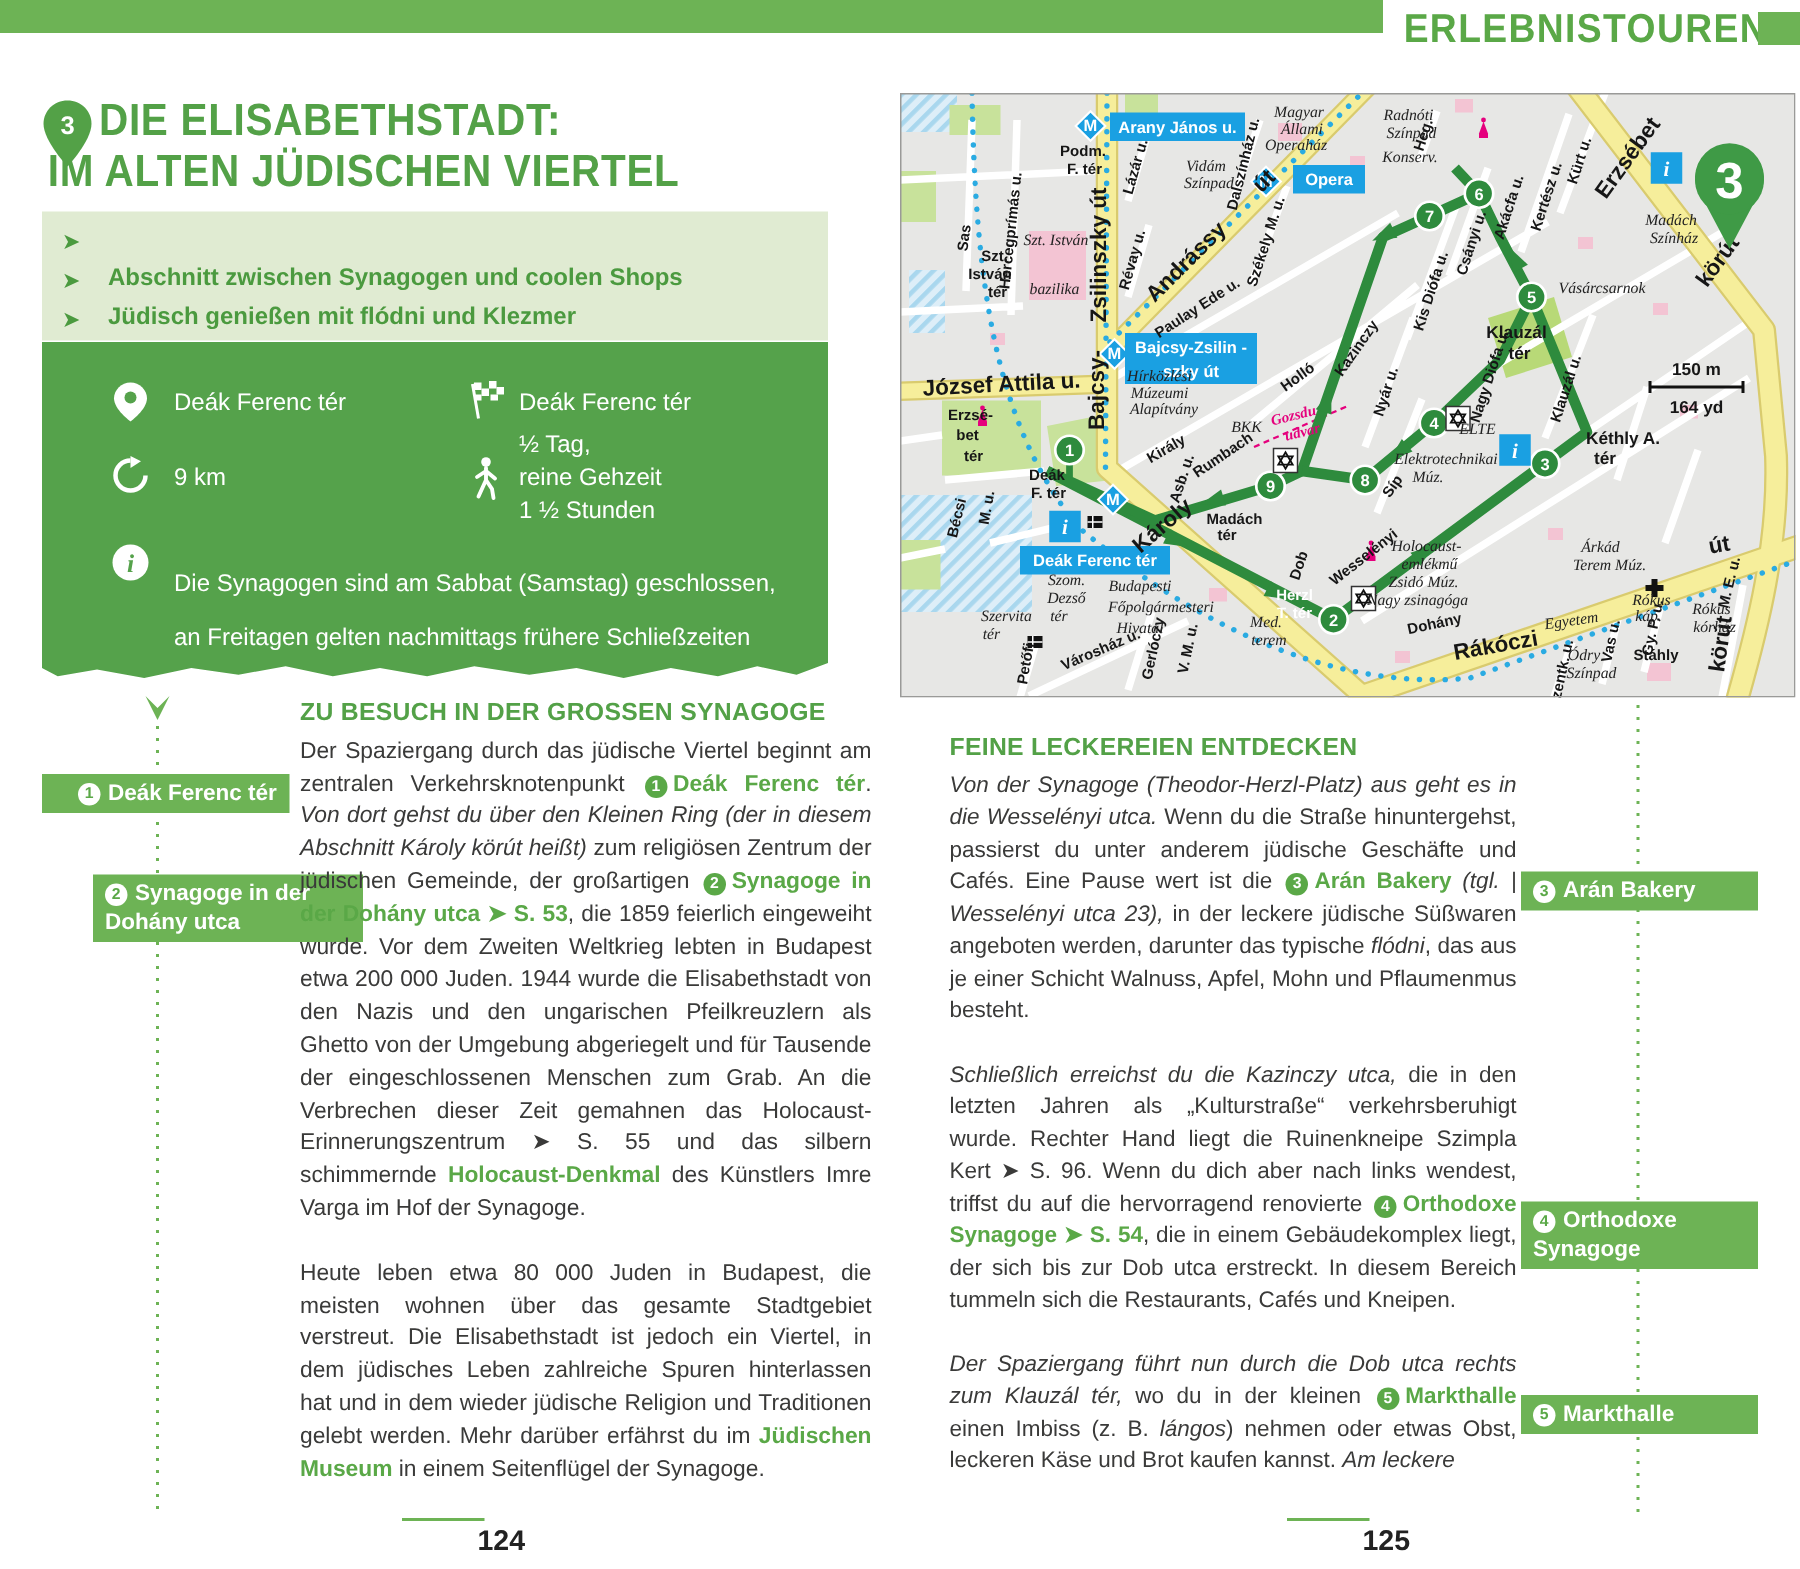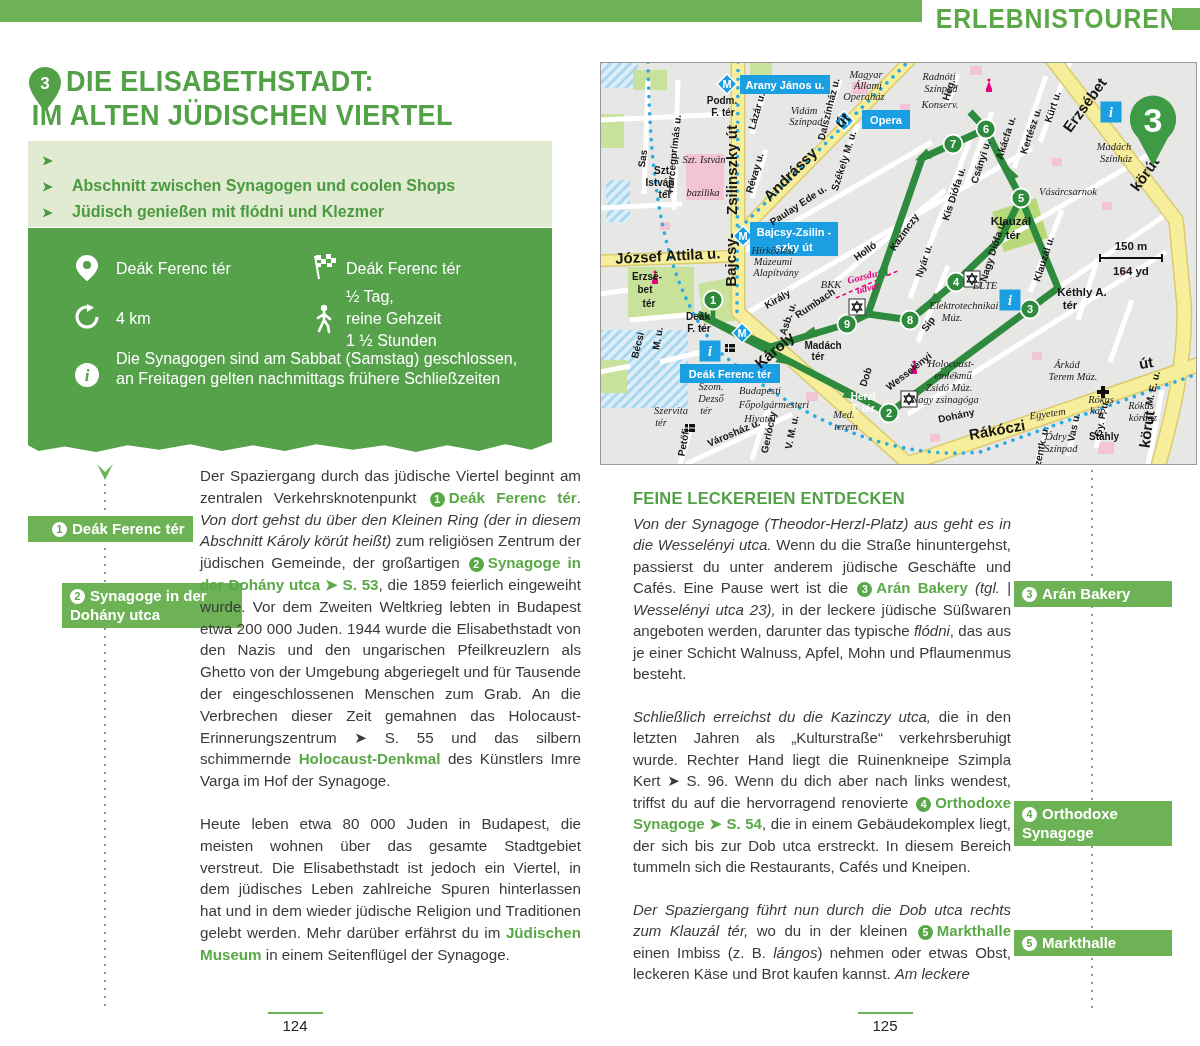--- a/index.html
+++ b/index.html
@@ -47,21 +47,21 @@
          font-size:10.5px;font-weight:700;line-height:15px;text-align:center;font-style:normal;
          vertical-align:1px;margin-right:5px;}
   
   .col{position:absolute;text-align:justify;font-size:15.2px;line-height:21.8px;color:#3a3a39;}
   .col h2{margin:0 0 3px 0;font-size:16.5px;font-weight:700;color:#53a147;letter-spacing:.2px;}
   .col p{margin:0 0 21px 0;}
   .col .seg-i{font-style:italic;}
   .col .seg-g{color:#5aa847;font-weight:700;}
   .col .badge{margin:0 4px 0 2px;vertical-align:0px;}
   
-  .pgno{position:absolute;width:110px;text-align:center;font-size:15px;font-weight:400;color:#222;}
+  .pgno{position:absolute;width:110px;text-align:right;font-size:19px;font-weight:700;color:#222;}
   .pgline{position:absolute;width:55px;height:2px;background:#6db355;}
 </style>
 </head>
 <body>
 
 <div class="page">
 
   <div class="hdr-bar"></div>
   <div class="hdr-title">ERLEBNISTOUREN</div>
   <div class="hdr-block"></div>
@@ -104,31 +104,31 @@
           <rect x="21" y="6" width="5" height="5"></rect>
       <rect x="7" y="11" width="4" height="4"></rect>
           <rect x="17" y="11" width="5" height="4"></rect>
         </g>
     </svg>
     <div class="f-tx" style="left:318px;top:32px">Deák Ferenc tér</div>
     <svg class="f-ic" style="left:46px;top:76px" width="26" height="26" viewBox="0 0 26 26">
       <path d="M13,3 A10,10 0 1 0 23,13" fill="none" stroke="#fff" stroke-width="3"></path>
       <path d="M13,0 L20,3.5 L13,8 Z" fill="#fff"></path>
     </svg>
-    <div class="f-tx" style="left:88px;top:82px">4 km</div>
+    <div class="f-tx" style="left:88px;top:82px">9 km</div>
     <svg class="f-ic" style="left:284px;top:76px" width="24" height="30" viewBox="0 0 24 30">
       <circle cx="12" cy="4" r="3.2" fill="#fff"></circle>
       <path d="M12,8 L12,16 M12,10 L6,14 M12,10 L18,15 M12,16 L7,27 M12,16 L16,22 L17,28" stroke="#fff" stroke-width="2.6" fill="none" stroke-linecap="round"></path>
     </svg>
     <div class="f-tx" id="durationLines" style="left:318px;top:58px;line-height:22px">½ Tag,<br>reine Gehzeit<br>1 ½ Stunden</div>
     <svg class="f-ic" style="left:46px;top:134px" width="26" height="26" viewBox="0 0 26 26">
       <circle cx="13" cy="13" r="12" fill="#fff"></circle>
       <text x="13" y="19" text-anchor="middle" font-family="Liberation Serif,serif" font-size="17" font-weight="700" font-style="italic" fill="#55a24b">i</text>
     </svg>
-    <div class="f-tx" id="infoLines" style="left:88px;top:121px;line-height:20px">Die Synagogen sind am Sabbat (Samstag) geschlossen,<br>an Freitagen gelten nachmittags frühere Schließzeiten</div>
+    <div class="f-tx" id="infoLines" style="left:88px;top:144px;line-height:36px">Die Synagogen sind am Sabbat (Samstag) geschlossen,<br>an Freitagen gelten nachmittags frühere Schließzeiten</div>
   </div>
 
   <svg class="map" id="mapSvg" width="597" height="403" viewBox="0 0 597 403">
     <defs>
       <pattern id="hat" width="7" height="7" patternTransform="rotate(45)" patternUnits="userSpaceOnUse">
         <rect width="7" height="7" fill="#ddeef8"></rect>
           <rect width="3" height="7" fill="#a9d7ee"></rect>
       </pattern>
     </defs>
     <rect x="0" y="0" width="597" height="403" fill="#e7e7e5"></rect>
@@ -449,20 +449,21 @@
   <div class="dotline" style="left:1091px;top:470px;height:542px"></div>
   <div id="tagsLayer">
       <div class="tag" style="left: 28px; top: 516px; padding-left: 24px;"><span class="badge">1</span>Deák Ferenc tér</div>
       <div class="tag" style="left: 28px; top: 583px; width: 164px; margin-left: 34px;"><span class="badge">2</span>Synagoge in der Dohány utca</div>
       <div class="tag" style="left: 1014px; top: 581px; width: 142px;"><span class="badge">3</span>Arán Bakery</div>
       <div class="tag" style="left: 1014px; top: 801px; width: 142px;"><span class="badge">4</span>Orthodoxe Synagoge</div>
       <div class="tag" style="left: 1014px; top: 930px; width: 142px;"><span class="badge">5</span>Markthalle</div>
     </div>
 
   <div class="col" id="colLeft" style="left:200px;top:465px;width:381px">
+    <h2>ZU BESUCH IN DER GROSSEN SYNAGOGE</h2>
   <p><span>Der Spaziergang durch das jüdische Viertel beginnt am zentralen Verkehrsknotenpunkt </span><span class="badge">1</span><span class="seg-g">Deák Ferenc tér</span><span>. </span><span class="seg-i">Von dort gehst du über den Kleinen Ring (der in diesem Abschnitt Károly körút heißt)</span><span> zum religiösen Zentrum der jüdischen Gemeinde, der großartigen </span><span class="badge">2</span><span class="seg-g">Synagoge in der Dohány utca ➤ S. 53</span><span>, die 1859 feierlich eingeweiht wurde. Vor dem Zweiten Weltkrieg lebten in Budapest etwa 200 000 Juden. 1944 wurde die Elisabethstadt von den Nazis und den ungarischen Pfeilkreuzlern als Ghetto von der Umgebung abgeriegelt und für Tausende der eingeschlossenen Menschen zum Grab. An die Verbrechen dieser Zeit gemahnen das Holocaust-Erinnerungszentrum ➤ S. 55 und das silbern schimmernde </span><span class="seg-g">Holocaust-Denkmal</span><span> des Künstlers Imre Varga im Hof der Synagoge.</span></p>
       <p><span>Heute leben etwa 80 000 Juden in Budapest, die meisten wohnen über das gesamte Stadtgebiet verstreut. Die Elisabethstadt ist jedoch ein Viertel, in dem jüdisches Leben zahlreiche Spuren hinterlassen hat und in dem wieder jüdische Religion und Traditionen gelebt werden. Mehr darüber erfährst du im </span><span class="seg-g">Jüdischen Museum</span><span> in einem Seitenflügel der Synagoge.</span></p>
     </div>
   <div class="col" id="colRight" style="left:633px;top:488px;width:378px;font-size:15px;line-height:21.5px">
     <h2>FEINE LECKEREIEN ENTDECKEN</h2>
   <p><span class="seg-i">Von der Synagoge (Theodor-Herzl-Platz) aus geht es in die Wesselényi utca.</span><span> Wenn du die Straße hinuntergehst, passierst du unter anderem jüdische Geschäfte und Cafés. Eine Pause wert ist die </span><span class="badge">3</span><span class="seg-g">Arán Bakery</span><span class="seg-i"> (tgl. | Wesselényi utca 23),</span><span> in der leckere jüdische Süßwaren angeboten werden, darunter das typische </span><span class="seg-i">flódni</span><span>, das aus je einer Schicht Walnuss, Apfel, Mohn und Pflaumenmus besteht.</span></p>
       <p><span class="seg-i">Schließlich erreichst du die Kazinczy utca,</span><span> die in den letzten Jahren als „Kulturstraße“ verkehrsberuhigt wurde. Rechter Hand liegt die Ruinenkneipe Szimpla Kert ➤ S. 96. Wenn du dich aber nach links wendest, triffst du auf die hervorragend renovierte </span><span class="badge">4</span><span class="seg-g">Orthodoxe Synagoge ➤ S. 54</span><span>, die in einem Gebäudekomplex liegt, der sich bis zur Dob utca erstreckt. In diesem Bereich tummeln sich die Restaurants, Cafés und Kneipen.</span></p>
       <p><span class="seg-i">Der Spaziergang führt nun durch die Dob utca rechts zum Klauzál tér,</span><span> wo du in der kleinen </span><span class="badge">5</span><span class="seg-g">Markthalle</span><span> einen Imbiss (z. B. </span><span class="seg-i">lángos</span><span>) nehmen oder etwas Obst, leckeren Käse und Brot kaufen kannst. </span><span class="seg-i">Am leckere</span></p>
     </div>
 

